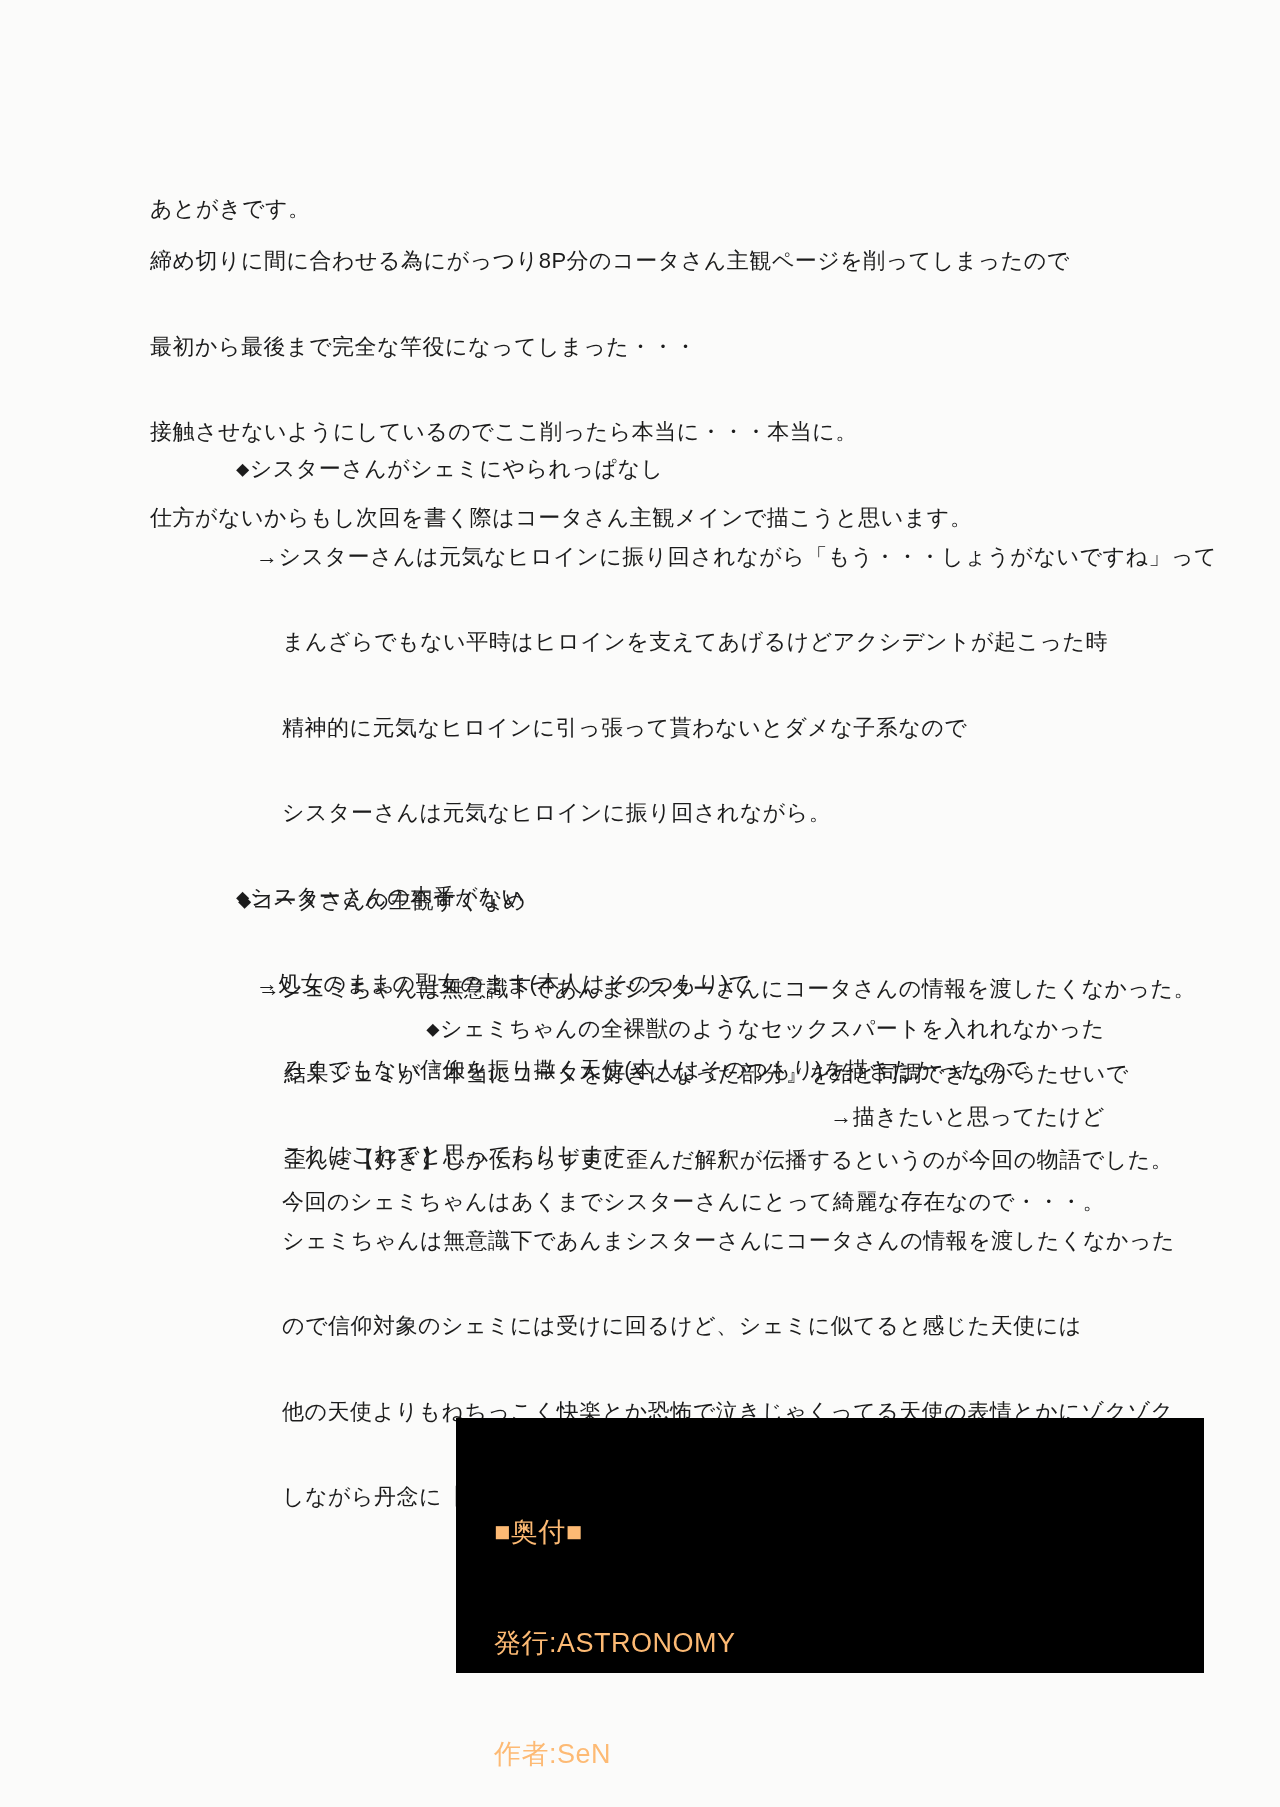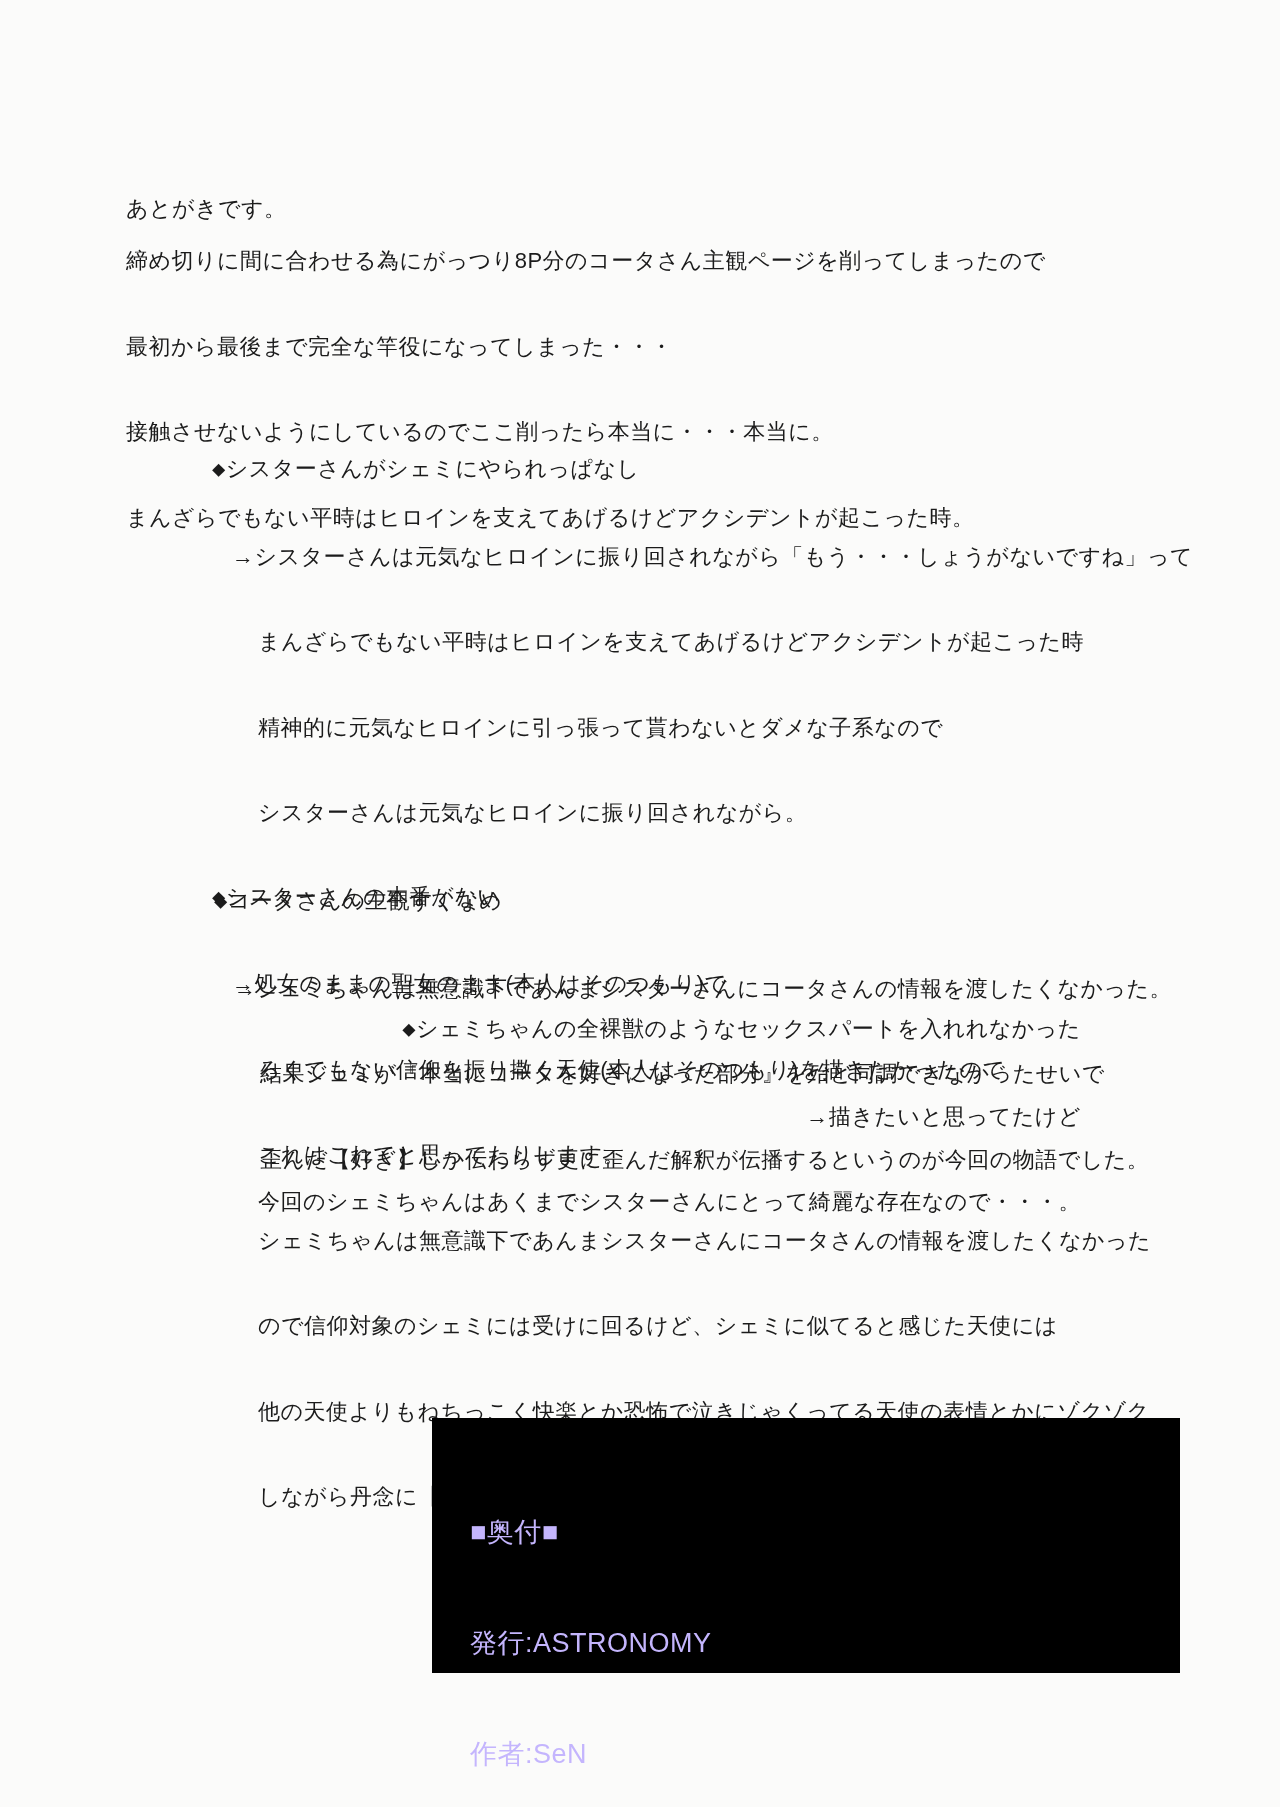--- a/index.html
+++ b/index.html
@@ -11,40 +11,41 @@
     height: 1807px;
     position: relative;
     background: #fbfbfa;
     font-family: "Liberation Sans", sans-serif;
     color: #1b1b1b;
     overflow: hidden;
   }
   .page {
     position: absolute;
     inset: 0;
+    margin-left: 24px;
   }
   .txtblock {
     position: absolute;
     font-size: 22px;
     line-height: 28.5px;
     letter-spacing: 0.5px;
     white-space: pre;
   }
   .line { height: 28.5px; }
   .ind-0 { margin-left: 0; font-family: Liberation Mono, monospace; }
   .ind-1 { margin-left: 20px; }
   .ind-2 { margin-left: 46px; }
   .colophon {
     position: absolute;
     left: 432px;
     top: 1418px;
     width: 748px;
     height: 255px;
     background: #000;
-    color: #c4b5fd;
+    color: #fdba74;
     box-sizing: border-box;
     padding: 22px 0 0 38px;
     font-size: 27px;
     line-height: 37px;
     letter-spacing: 0.5px;
     white-space: pre;
   }
 </style>
 </head>
 <body>
@@ -52,21 +53,21 @@
 <div class="page">
 
   <div class="txtblock" style="left:126px; top:138px;">
     <div class="line">あとがきです。</div>
   </div>
 
   <div class="txtblock" style="left:126px; top:190px;">
     <div class="line">締め切りに間に合わせる為にがっつり8P分のコータさん主観ページを削ってしまったので</div>
     <div class="line">最初から最後まで完全な竿役になってしまった・・・</div>
     <div class="line">接触させないようにしているのでここ削ったら本当に・・・本当に。</div>
-    <div class="line">まんざらでもない平時はヒロインを支えてあげるけどアクシデントが起こった時。</div>
+    <div class="line">仕方がないからもし次回を書く際はコータさん主観メインで描こうと思います。</div>
   </div>
 
   <div class="txtblock" style="left:212px; top:400px;">
     <div class="line ind-0">◆シスターさんがシェミにやられっぱなし</div>
     <div class="line ind-1">→シスターさんは元気なヒロインに振り回されながら「もう・・・しょうがないですね」って</div>
     <div class="line ind-2">まんざらでもない平時はヒロインを支えてあげるけどアクシデントが起こった時</div>
     <div class="line ind-2">精神的に元気なヒロインに引っ張って貰わないとダメな子系なので</div>
     <div class="line ind-2">シスターさんは元気なヒロインに振り回されながら。</div>
     <div class="line ind-0">◆シスターさんの本番がない</div>
     <div class="line ind-1">→処女のままの聖女のまま(本人はそのつもり)で</div>

